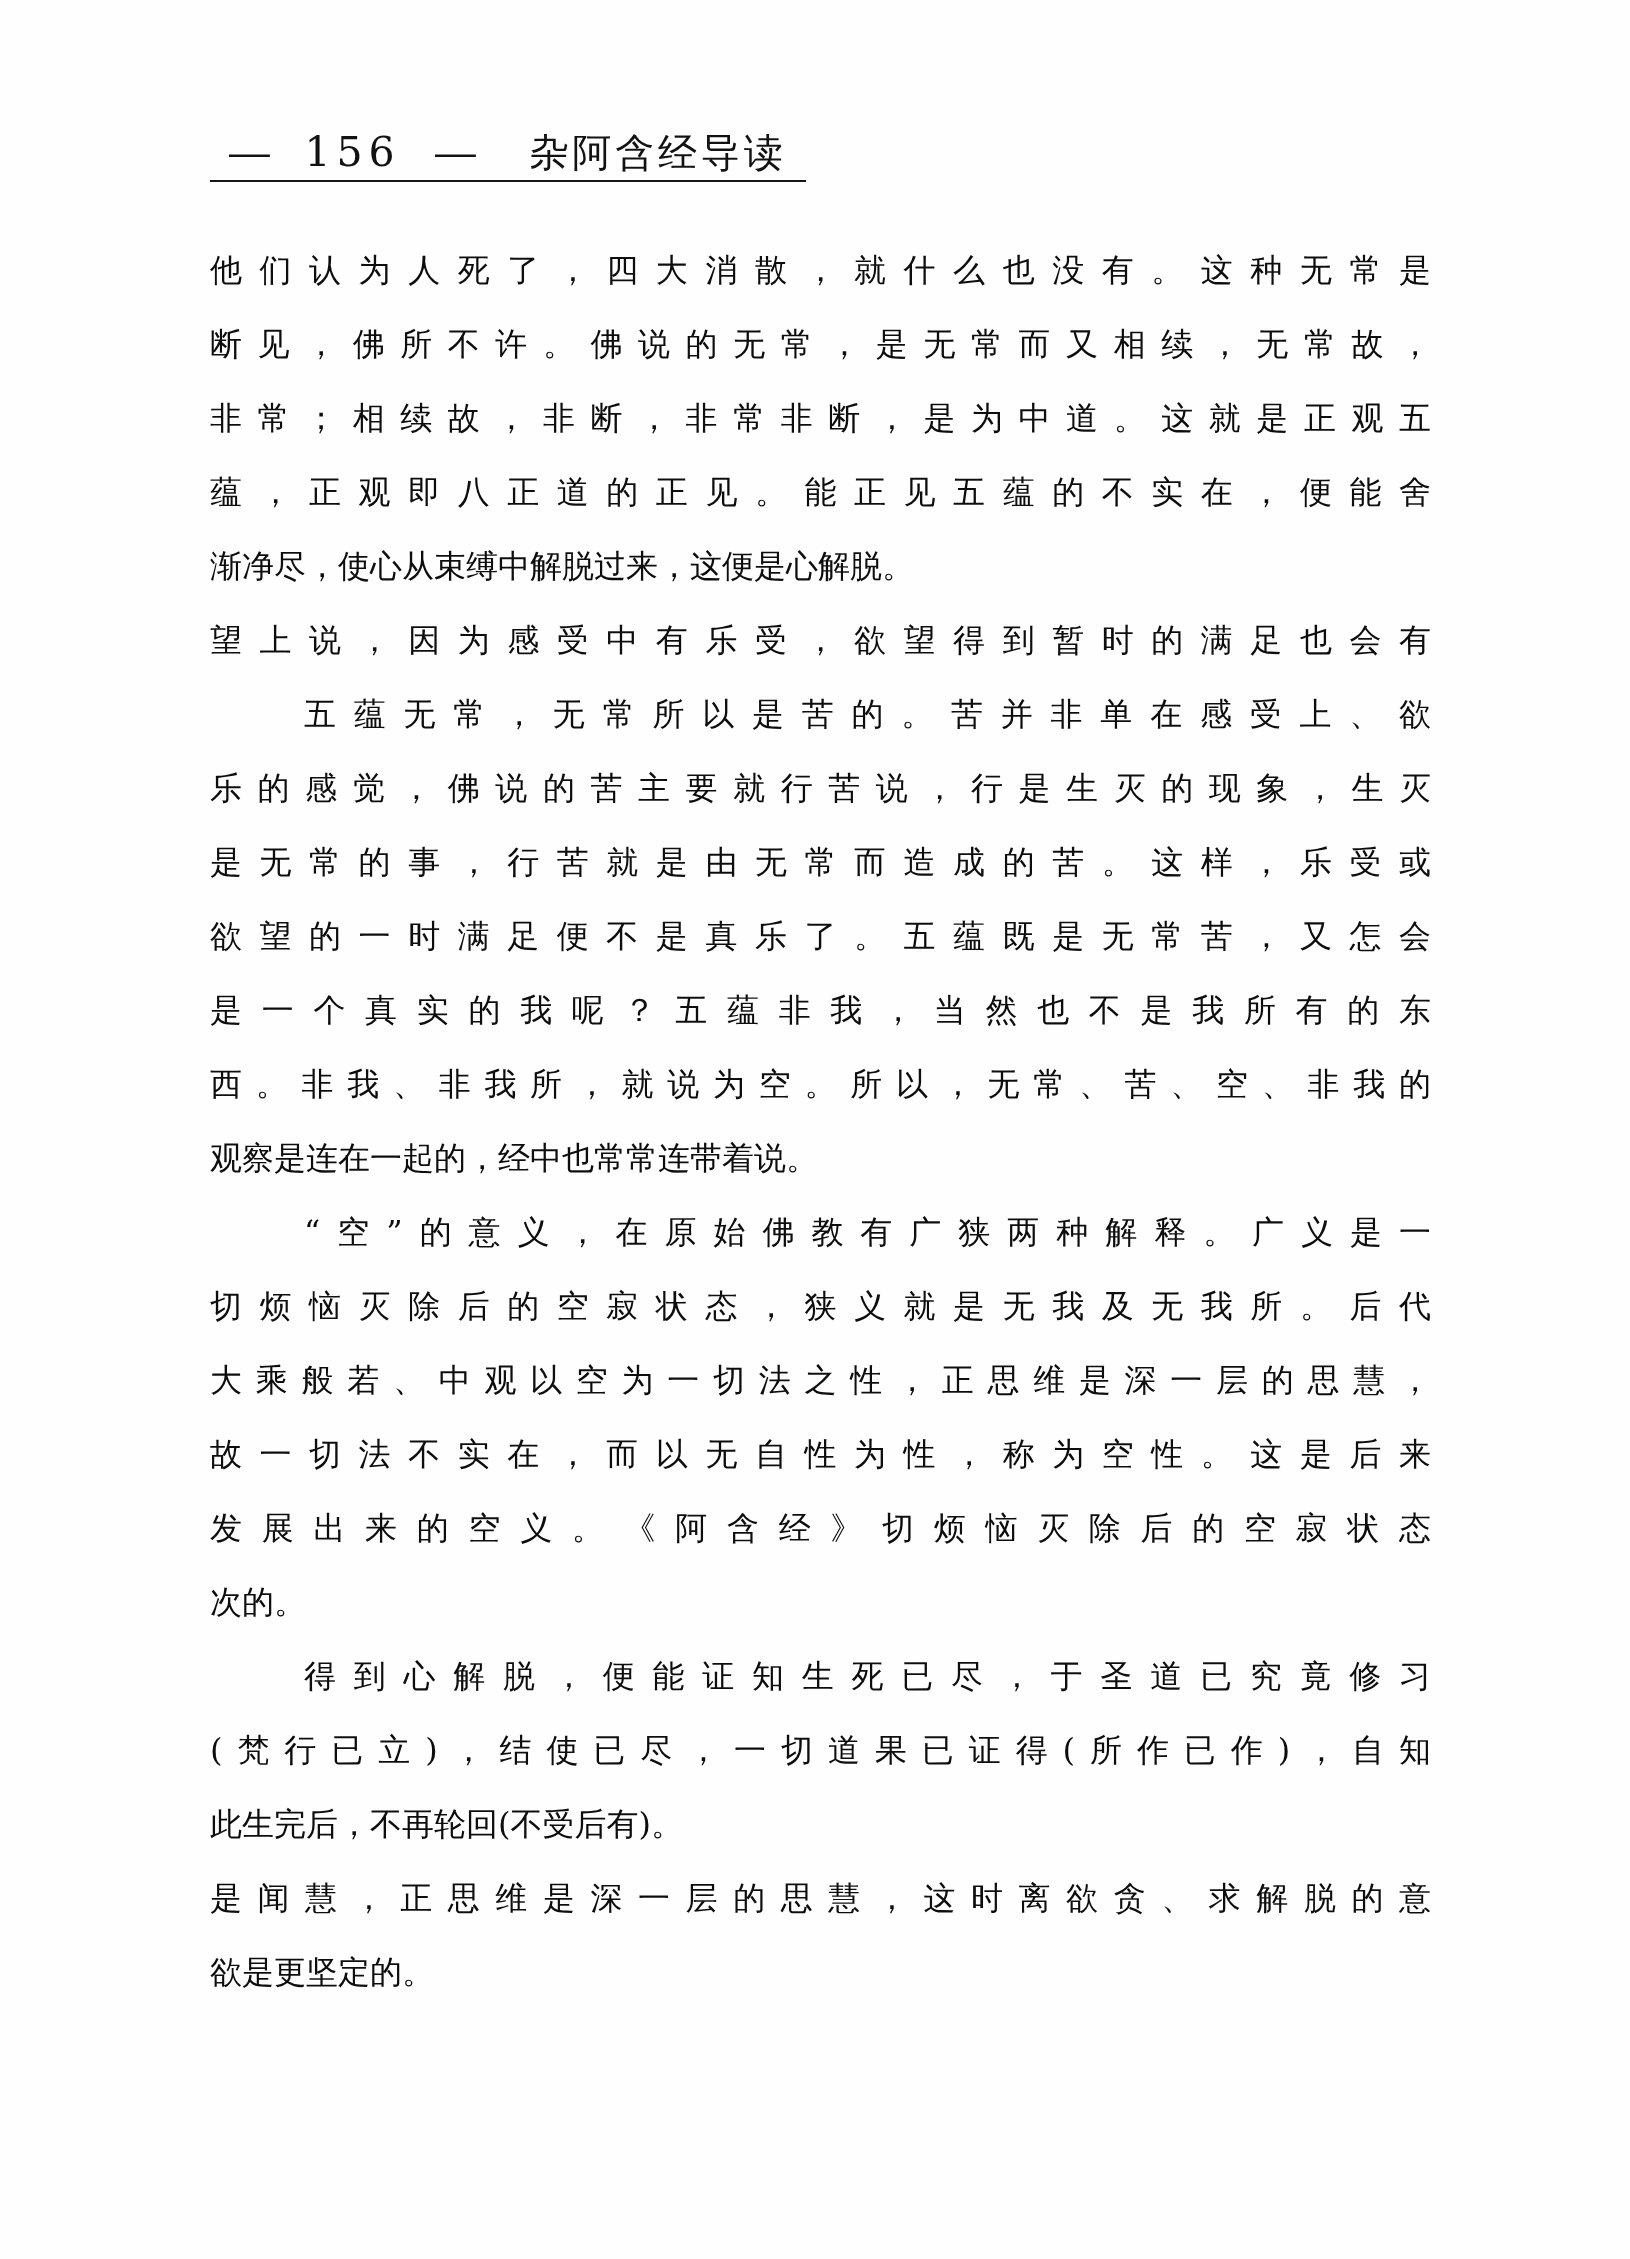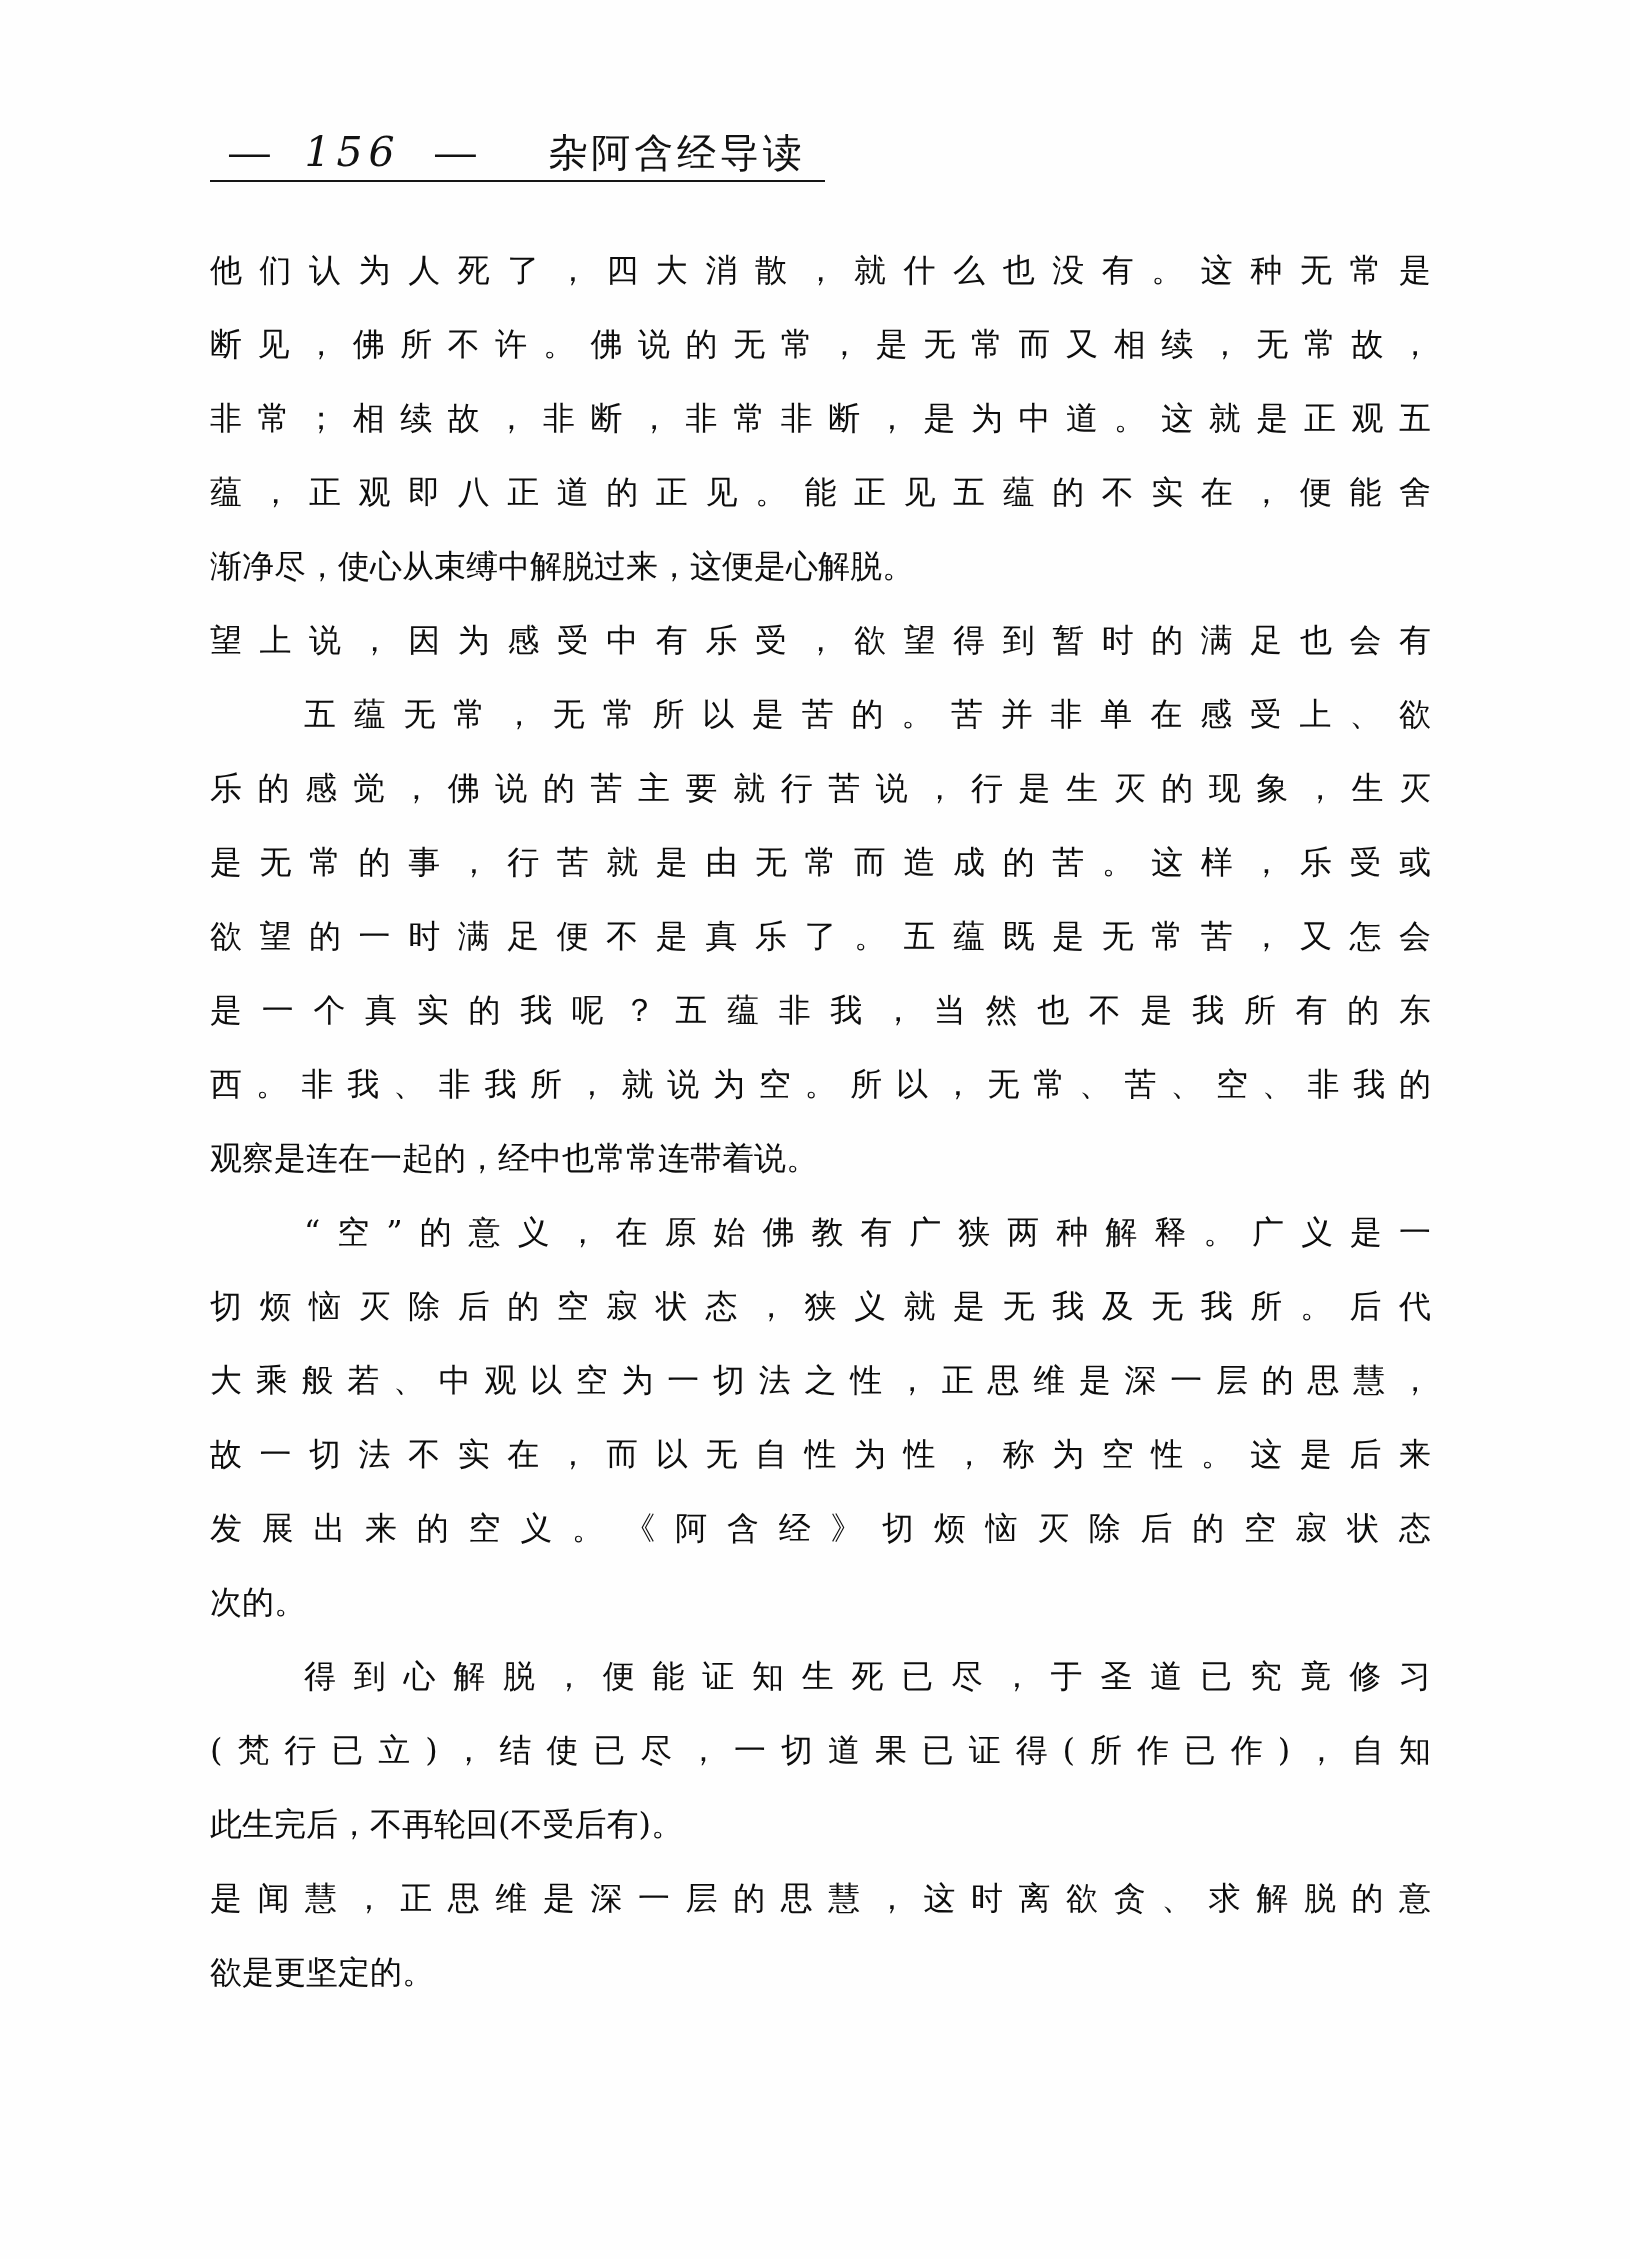--- a/index.html
+++ b/index.html
@@ -27,24 +27,23 @@
   }
   .running-header .dash {
     display: inline-block;
     transform: scaleX(1.15);
     margin: 0 13.7px;
   }
   .running-header .page-num {
     font-size: 41px;
     letter-spacing: 5.9px;
     margin: 0 9.8px;
-    font-style: italic;
   }
   .running-header .book-title {
-    margin-left: 47px;
+    margin-left: 28px;
     letter-spacing: 3.9px;
     font-family: Liberation Serif, serif;
   }
   .text-body {
     position: absolute;
     top: 233px;
     left: 210px;
     width: 1221px;
     font-size: 32px;
     line-height: 74px;

